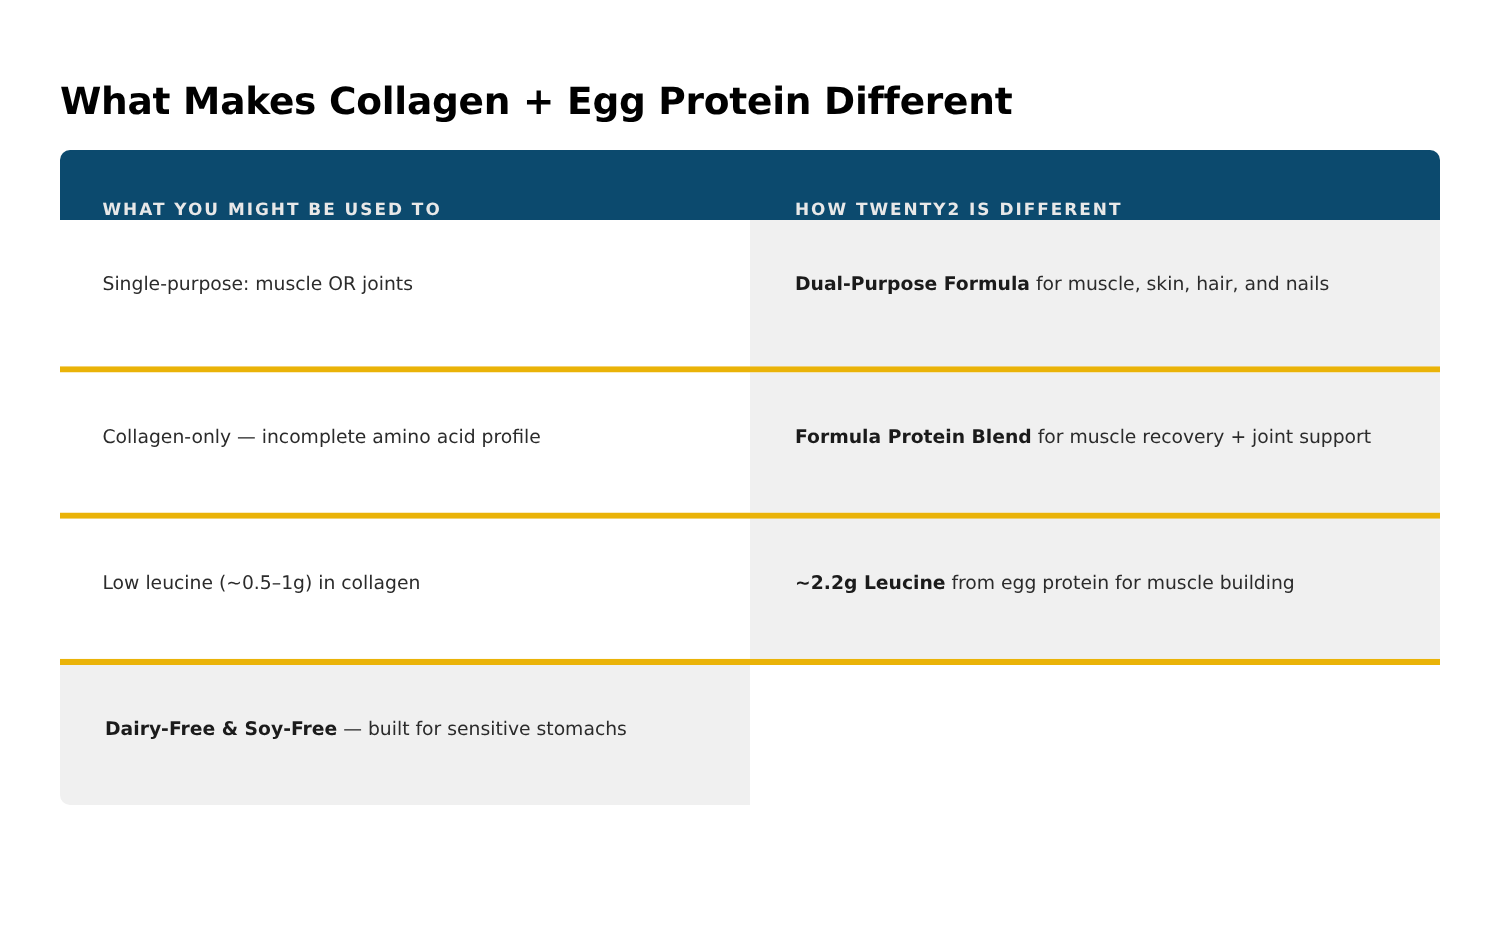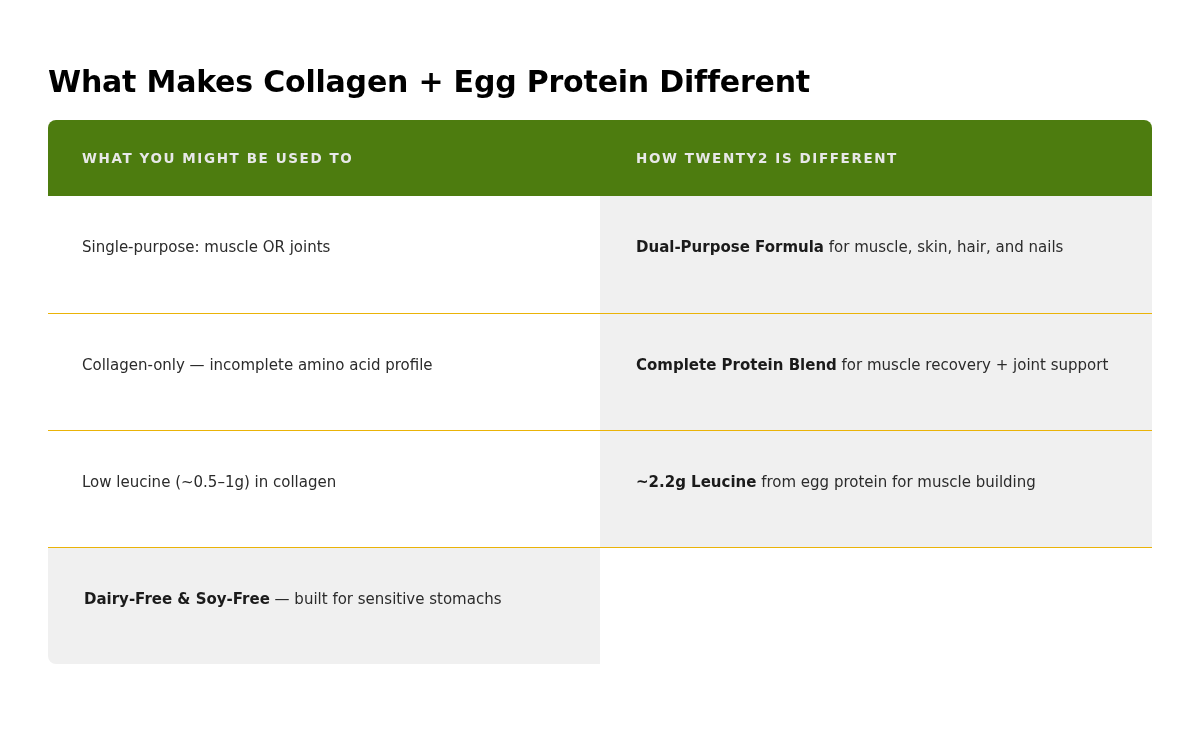--- a/index.html
+++ b/index.html
@@ -41,23 +41,23 @@
     left: 48px;
     top: 120px;
     width: 1104px;
     border-radius: 8px;
     overflow: hidden;
     background: #ffffff;
   }
 
   .table-header {
     display: flex;
-    background: #4d7c0f;
-    height: 76px;
-    align-items: center;
+    background: #0c4a6e;
+    height: 56px;
+    align-items: flex-end;
   }
 
   .th {
     font-size: 13.5px;
     font-weight: 700;
     letter-spacing: 1.6px;
     color: #e8e8e8;
     text-transform: uppercase;
     box-sizing: border-box;
   }
@@ -69,21 +69,21 @@
     width: 552px;
     padding-left: 36px;
   }
 
   .table-body {
     background: #ffffff;
   }
 
   .table-row {
     display: flex;
-    border-top: 1px solid #eab308;
+    border-top: 5px solid #eab308;
     min-height: 117px;
     box-sizing: border-box;
   }
   .table-row:first-child {
     border-top: none;
   }
 
   .td {
     box-sizing: border-box;
     font-size: 15px;
@@ -138,21 +138,21 @@
 
     <div class="table-body">
 
       <div class="table-row">
         <div class="td td-left">Single-purpose: muscle OR joints</div>
         <div class="td td-right"><span class="lead">Dual-Purpose Formula</span><span> for muscle, skin, hair, and nails</span></div>
       </div>
 
       <div class="table-row">
         <div class="td td-left">Collagen-only — incomplete amino acid profile</div>
-        <div class="td td-right"><span class="lead">Complete Protein Blend</span><span> for muscle recovery + joint support</span></div>
+        <div class="td td-right"><span class="lead">Formula Protein Blend</span><span> for muscle recovery + joint support</span></div>
       </div>
 
       <div class="table-row">
         <div class="td td-left">Low leucine (~0.5–1g) in collagen</div>
         <div class="td td-right"><span class="lead">~2.2g Leucine</span><span> from egg protein for muscle building</span></div>
       </div>
 
       <div class="table-row">
         <div class="td td-right"><span class="lead">Dairy-Free &amp; Soy-Free</span><span> — built for sensitive stomachs</span></div>
       </div>

